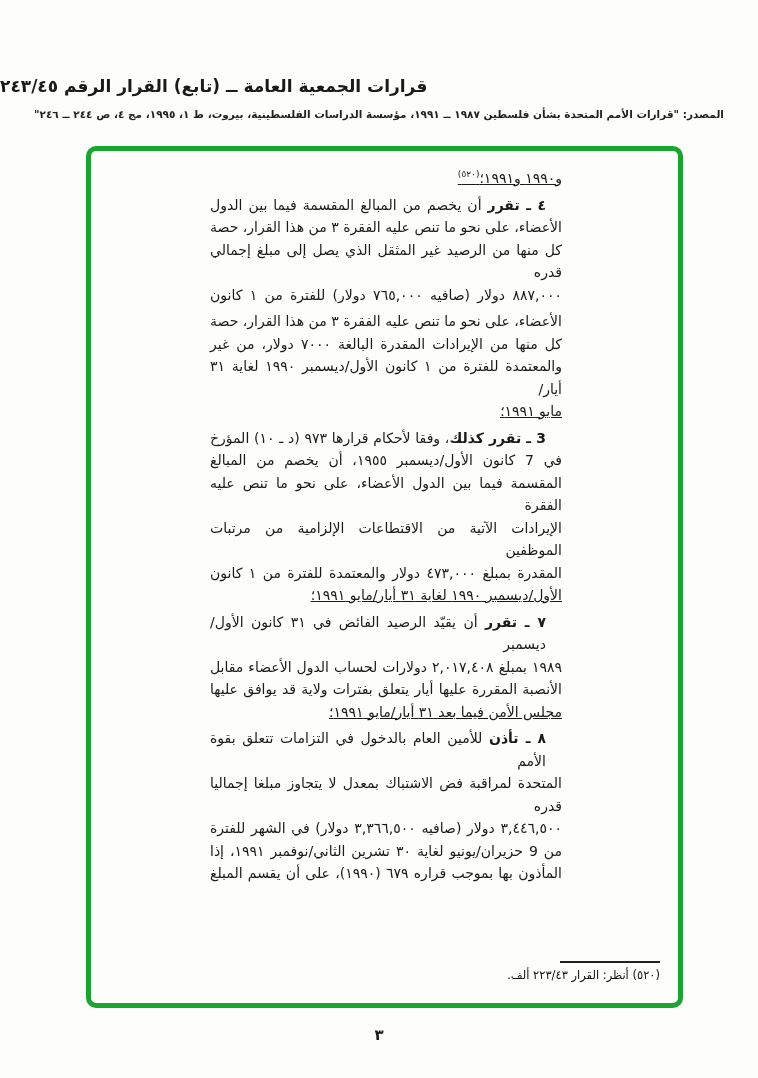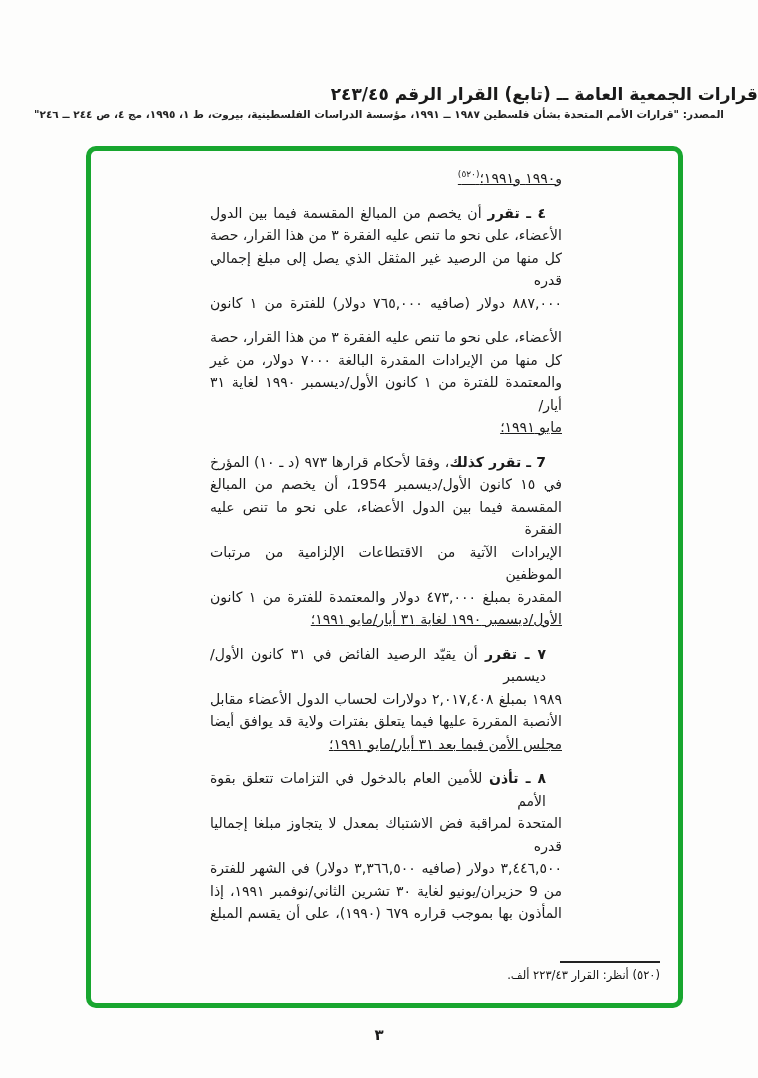--- a/index.html
+++ b/index.html
@@ -1,37 +1,37 @@
 <!DOCTYPE html>
 <html lang="ar"><head>
 <meta charset="utf-8">
 <style>
   html,body{margin:0;padding:0;background:#ffffff;}
   .page{
     position:relative;width:758px;height:1078px;background:#fdfdfc;
     font-family:"DejaVu Sans",sans-serif;color:#1a1a1a;overflow:hidden;
   }
   .title{
-    position:absolute;top:84px;left:0;right:0;text-align:right;
+    position:absolute;top:76px;left:0;right:0;text-align:left;
     direction:rtl;font-size:17px;font-weight:bold;letter-spacing:0;
   }
   .source{
     position:absolute;top:108px;left:0;right:0;text-align:center;
     direction:rtl;font-size:10.5px;font-weight:bold;color:#222;
   }
   .frame{
     position:absolute;left:86px;top:146px;width:597px;height:862px;
     box-sizing:border-box;border:5px solid #18a62f;border-radius:10px;
     background:transparent;
   }
   .content{
     position:absolute;left:210px;top:167px;width:352px;direction:rtl;
   }
   .para{margin:0;}
-  .para.numbered{margin-top:12px;}
+  .para.numbered{margin-top:4px;}
   .line{
     font-size:14px;line-height:22.5px;white-space:normal;
     text-align:justify;text-align-last:justify;
   }
   .line.line-last{text-align-last:right;text-decoration:underline;}
   .line.line-first{padding-right:16px;box-sizing:border-box;}
   .line b{font-weight:bold;}
   sup{font-size:9px;line-height:0;}
   .footnote-rule{
     position:absolute;top:961px;right:98px;width:100px;height:0;
@@ -67,31 +67,31 @@
         <div class="line">كل منها من الرصيد غير المثقل الذي يصل إلى مبلغ إجمالي قدره</div>
         <div class="line">٨٨٧,٠٠٠ دولار (صافيه ٧٦٥,٠٠٠ دولار) للفترة من ١ كانون</div>
       </div>
       <div class="para numbered">
         <div class="line">الأعضاء، على نحو ما تنص عليه الفقرة ٣ من هذا القرار، حصة</div>
         <div class="line">كل منها من الإيرادات المقدرة البالغة ٧٠٠٠ دولار، من غير</div>
         <div class="line">والمعتمدة للفترة من ١ كانون الأول/ديسمبر ١٩٩٠ لغاية ٣١ أيار/</div>
         <div class="line line-last">مايو ١٩٩١؛</div>
       </div>
       <div class="para numbered">
-        <div class="line line-first"><b>7 ـ تقرر كذلك</b>، وفقا لأحكام قرارها ٩٧٣ (د ـ ١٠) المؤرخ</div>
-        <div class="line">في ١٥ كانون الأول/ديسمبر 1954، أن يخصم من المبالغ</div>
+        <div class="line line-first"><b>3 ـ تقرر كذلك</b>، وفقا لأحكام قرارها ٩٧٣ (د ـ ١٠) المؤرخ</div>
+        <div class="line">في 7 كانون الأول/ديسمبر ١٩٥٥، أن يخصم من المبالغ</div>
         <div class="line">المقسمة فيما بين الدول الأعضاء، على نحو ما تنص عليه الفقرة</div>
         <div class="line">الإيرادات الآتية من الاقتطاعات الإلزامية من مرتبات الموظفين</div>
         <div class="line">المقدرة بمبلغ ٤٧٣,٠٠٠ دولار والمعتمدة للفترة من ١ كانون</div>
         <div class="line line-last">الأول/ديسمبر ١٩٩٠ لغاية ٣١ أيار/مايو ١٩٩١؛</div>
       </div>
       <div class="para numbered">
         <div class="line line-first"><b>٧ ـ تقرر</b> أن يقيّد الرصيد الفائض في ٣١ كانون الأول/ديسمبر</div>
         <div class="line">١٩٨٩ بمبلغ ٢,٠١٧,٤٠٨ دولارات لحساب الدول الأعضاء مقابل</div>
-        <div class="line">الأنصبة المقررة عليها فيما يتعلق بفترات ولاية قد يوافق أيضا</div>
+        <div class="line">الأنصبة المقررة عليها أيار يتعلق بفترات ولاية قد يوافق عليها</div>
         <div class="line line-last">مجلس الأمن فيما بعد ٣١ أيار/مايو ١٩٩١؛</div>
       </div>
       <div class="para numbered">
         <div class="line line-first"><b>٨ ـ تأذن</b> للأمين العام بالدخول في التزامات تتعلق بقوة الأمم</div>
         <div class="line">المتحدة لمراقبة فض الاشتباك بمعدل لا يتجاوز مبلغا إجماليا قدره</div>
         <div class="line">٣,٤٤٦,٥٠٠ دولار (صافيه ٣,٣٦٦,٥٠٠ دولار) في الشهر للفترة</div>
         <div class="line">من 9 حزيران/يونيو لغاية ٣٠ تشرين الثاني/نوفمبر ١٩٩١، إذا</div>
         <div class="line">المأذون بها بموجب قراره ٦٧٩ (١٩٩٠)، على أن يقسم المبلغ</div>
       </div>
     </div>

